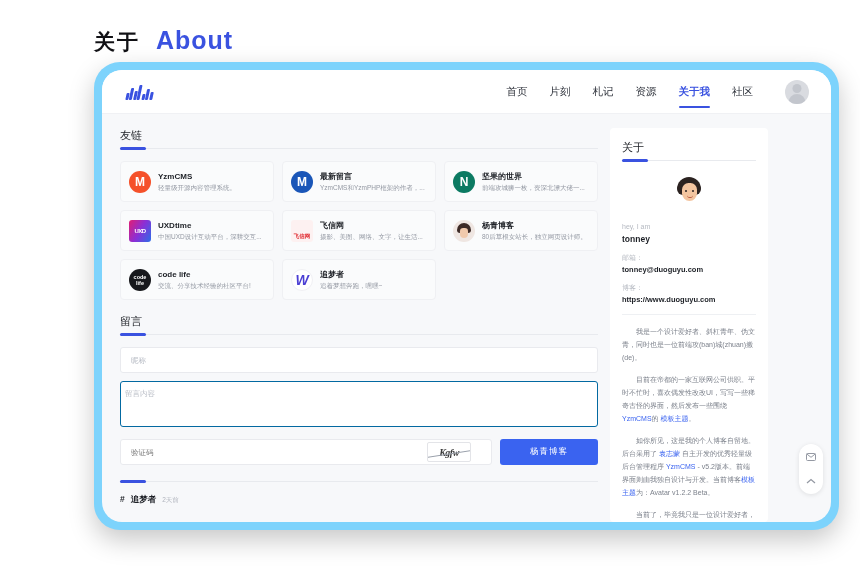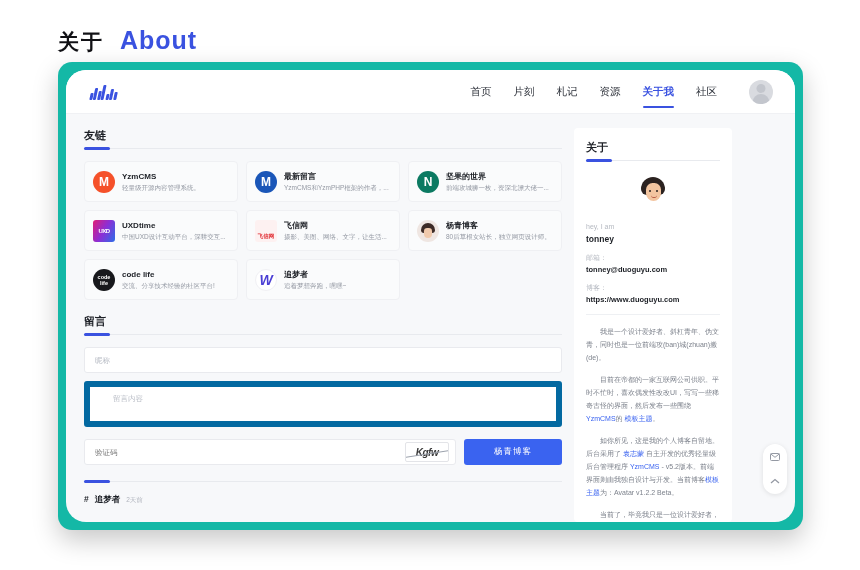--- a/index.html
+++ b/index.html
@@ -2,41 +2,41 @@
 <html><head>
 <meta charset="utf-8">
 <style>
   * { box-sizing: border-box; margin: 0; padding: 0; }
   html, body {
     width: 860px; height: 570px;
     background: #ffffff;
     font-family: "Liberation Sans", "DejaVu Sans", sans-serif;
     overflow: hidden;
   }
-  .page { position: relative; width: 692px; height: 570px; }
+  .page { position: relative; width: 692px; height: 570px; margin-left: 36px; }
 
   
   .page-heading {
     position: absolute; left: 58px; top: 26px;
     display: flex; align-items: baseline; gap: 16px;
   }
   .heading-cn {
     font-size: 21px; font-weight: 700; color: #111115; letter-spacing: 2px;
   }
   .heading-en {
     font-size: 25px; font-weight: 700; 
     color: #3a52e0; letter-spacing: 1px;
   }
 
   
   .device {
     position: absolute; left: 58px; top: 62px;
     width: 745px; height: 468px;
-    background: #14b8a6;
-    border-radius: 14px;
+    background: #7dd3fc;
+    border-radius: 26px;
     padding: 8px;
     box-shadow: 0 10px 26px rgba(0,0,0,0.22);
   }
   .screen {
     width: 100%; height: 100%;
     background: #f7f8fa;
     border-radius: 20px;
     overflow: hidden;
     position: relative;
   }
@@ -85,21 +85,21 @@
   
   .content {
     display: flex; gap: 12px;
     padding: 14px 16px 0 18px;
     height: calc(100% - 44px);
   }
   .main-col { width: 478px; flex: none; }
   .side-col { width: 158px; flex: none; }
 
   
-  .section-title { font-size: 11px; font-weight: 700; color: #1d2026; margin-bottom: 5px; }
+  .section-title { font-size: 11px; font-weight: 400; color: #1d2026; margin-bottom: 5px; }
   .section-rule { height: 1px; background: #e8eaee; position: relative; margin-bottom: 12px; }
   .section-rule::before {
     content:""; position:absolute; left:0; top:-1px; width:26px; height:3px;
     background:#3a52e0; border-radius:2px;
   }
 
   
   .link-grid { display: flex; flex-wrap: wrap; gap: 8px; margin-bottom: 14px; }
   .link-card {
     width: 154px; height: 41px; background: #fafbfc;
@@ -144,28 +144,28 @@
   
   .form-input {
     width: 100%; height: 26px; background: #fff;
     border: 1px solid #e9eaee; border-radius: 3px;
     padding: 0 10px; font-size: 7.5px; color: #2b2f38;
     font-family: inherit; outline: none; margin-bottom: 8px;
   }
   .form-input::placeholder, .form-area::placeholder { color: #b7bbc4; }
   .form-area {
     width: 100%; height: 46px; background: #fff;
-    border: 6px solid #0369a1; border-radius: 3px;
-    padding: 7px 23px; font-size: 7.5px; color: #2b2f38;
+    border: 1px solid #0369a1; border-radius: 3px;
+    padding: 7px 4px; font-size: 7.5px; color: #2b2f38;
     font-family: Liberation Serif, serif; outline: none; resize: none; margin-bottom: 8px;
   }
   .captcha-row { display: flex; align-items: center; gap: 8px; margin-bottom: 16px; }
   .captcha-wrap {
     flex: 1; height: 26px; background: #fff; border: 1px solid #e9eaee;
-    border-radius: 3px; display: flex; align-items: center; padding-right: 4px;
+    border-radius: 3px; display: flex; align-items: center; padding-right: 18px; font-family: Liberation Serif, serif;
   }
   .captcha-input {
     flex: 1; border: none; outline: none; background: transparent;
     font-size: 7.5px; color: #2b2f38; padding: 0 10px; font-family: inherit; height: 100%;
   }
   .captcha-img {
     width: 44px; height: 20px; margin-right: 2px; flex: none;
     background: #fff; border: 1px solid #e3e4e8; border-radius: 2px;
     display: flex; align-items: center; justify-content: center;
     font-size: 10px; font-weight: 700; font-style: italic; color: #3a3a3a;

